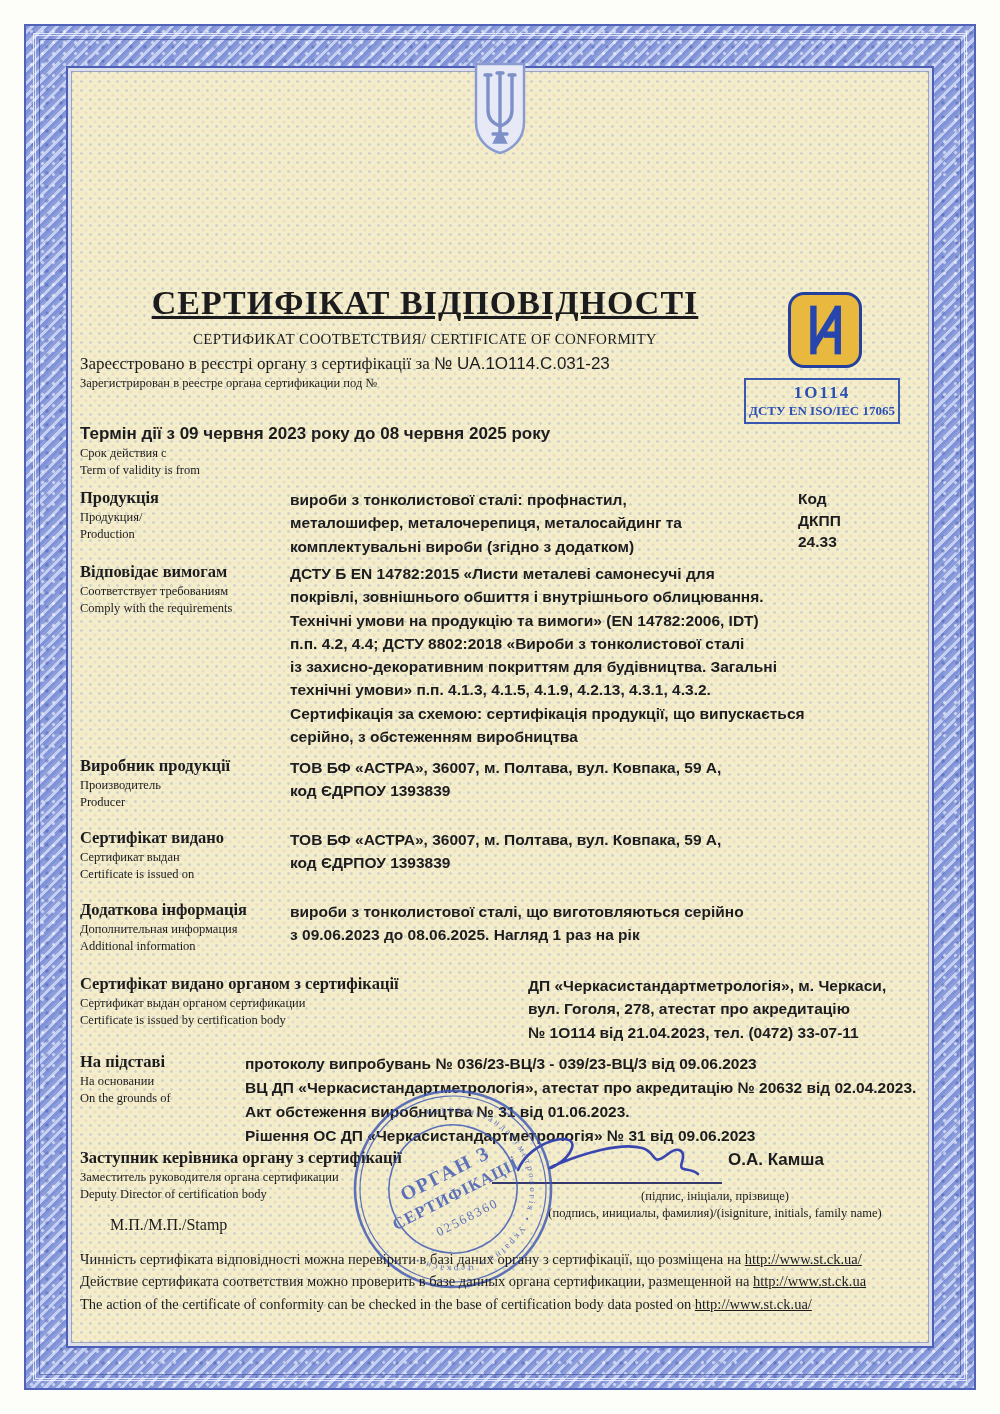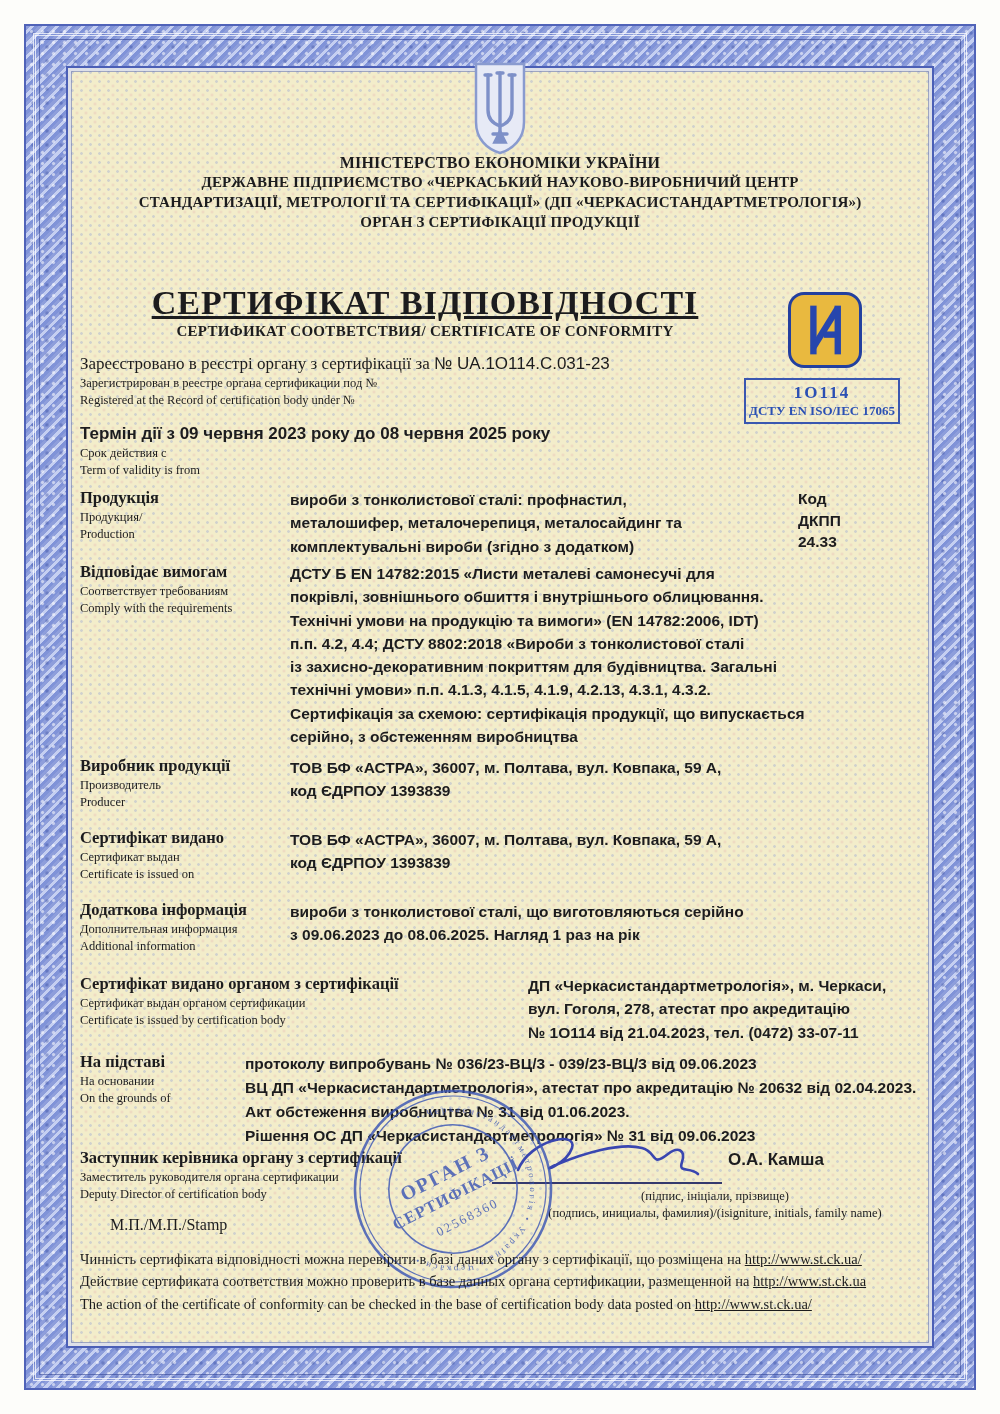--- a/index.html
+++ b/index.html
@@ -33,21 +33,21 @@
     box-shadow: inset 0 0 0 3px rgba(255,255,255,.65), inset 0 0 0 4px rgba(75,95,182,.5);
   }
   .abs { position:absolute; left:12px; right:12px; }
   .center { text-align:center; }
 
   .emblem { position:absolute; top:-8px; left:50%; transform:translateX(-50%); }
   .hdr { top:84px; line-height:1.32; font-size:15px; font-weight:bold; letter-spacing:.2px; }
   .hdr .l1 { font-size:16px; }
 
   .title-main { font-size:34px; font-weight:bold; letter-spacing:1px;text-decoration:underline; }
-  .title-sub { font-size:15px; font-weight:bold; margin-top:1px; letter-spacing:.3px; }
+  .title-sub { font-size:15px; font-weight:normal; margin-top:9px; letter-spacing:.3px; }
   .sec-title { top:216px; padding-right:150px; }
 
   .logo-badge {
     position:absolute; top:224px; left:720px; width:74px; height:76px;
     background:#e9b93f; border:3px solid #23409f; border-radius:16px;
     display:flex; align-items:center; justify-content:center;
   }
   .code-box {
     position:absolute; top:310px; left:676px; width:156px; height:46px;
     border:2px solid #3a57b0; color:#2b50b4; text-align:center;
@@ -112,26 +112,20 @@
           <path d="M31,13 V72"></path>
           <path d="M19,15 V50 C19,60 25,64 31,66"></path>
           <path d="M43,15 V50 C43,60 37,64 31,66"></path>
           <path d="M16,15 h6 M28,13 h6 M40,15 h6"></path>
           <path d="M24,74 h14"></path>
           <path d="M31,72 l-5,10 h10 z" fill="#7e90c8"></path>
         </g>
       </svg>
     </div>
 
-    <div class="abs hdr center">
-      <div class="l1">МІНІСТЕРСТВО ЕКОНОМІКИ УКРАЇНИ</div>
-      <div>ДЕРЖАВНЕ ПІДПРИЄМСТВО «ЧЕРКАСЬКИЙ НАУКОВО-ВИРОБНИЧИЙ ЦЕНТР</div>
-      <div>СТАНДАРТИЗАЦІЇ, МЕТРОЛОГІЇ ТА СЕРТИФІКАЦІЇ» (ДП «ЧЕРКАСИСТАНДАРТМЕТРОЛОГІЯ»)</div>
-      <div>ОРГАН З СЕРТИФІКАЦІЇ ПРОДУКЦІЇ</div>
-    </div>
 
     <div class="abs sec-title center">
       <div class="title-main">СЕРТИФІКАТ ВІДПОВІДНОСТІ</div>
       <div class="title-sub">СЕРТИФИКАТ СООТВЕТСТВИЯ/ CERTIFICATE OF CONFORMITY</div>
     </div>
 
     <div class="logo-badge">
       <svg width="58" height="58" viewBox="0 0 100 100">
         <g stroke="#2746ad" stroke-width="11" fill="none">
           <path d="M30,8 V92"></path>
@@ -144,21 +138,20 @@
     <div class="code-box">
       <div class="cb1">1О114</div>
       <div class="cb2">ДСТУ EN ISO/IEC 17065</div>
     </div>
 
     <div class="abs reg">
       <div class="reg-main">
         <span>Зареєстровано в реєстрі органу з сертифікації за </span><span class="reg-num">№ UA.1О114.С.031-23</span>
       </div>
       <div class="sublbl">Зарегистрирован в реестре органа сертификации под №</div>
-      <div class="sublbl">Registered at the Record of certification body under №</div>
     </div>
 
     <div class="abs validity">
       <div class="validity-main">Термін дії з 09 червня 2023 року  до  08 червня 2025 року</div>
       <div class="sublbl">Срок действия с</div>
       <div class="sublbl">Term of validity is from</div>
     </div>
 
     <div class="abs row sec-production">
       <div class="lblcol">

